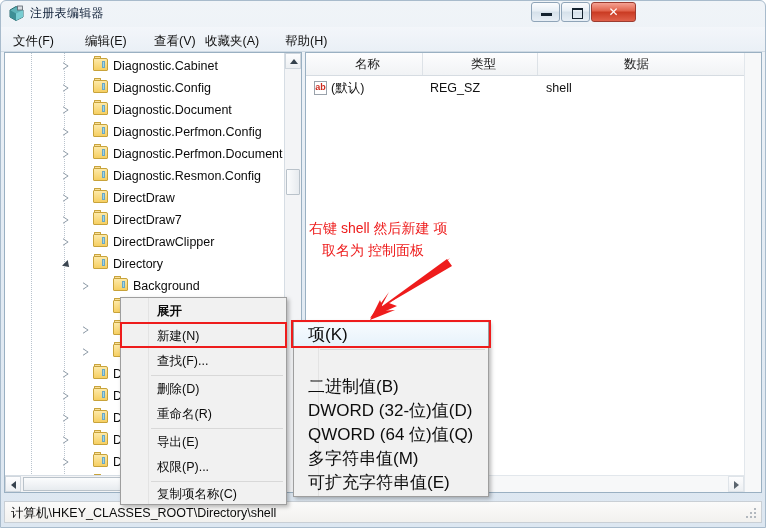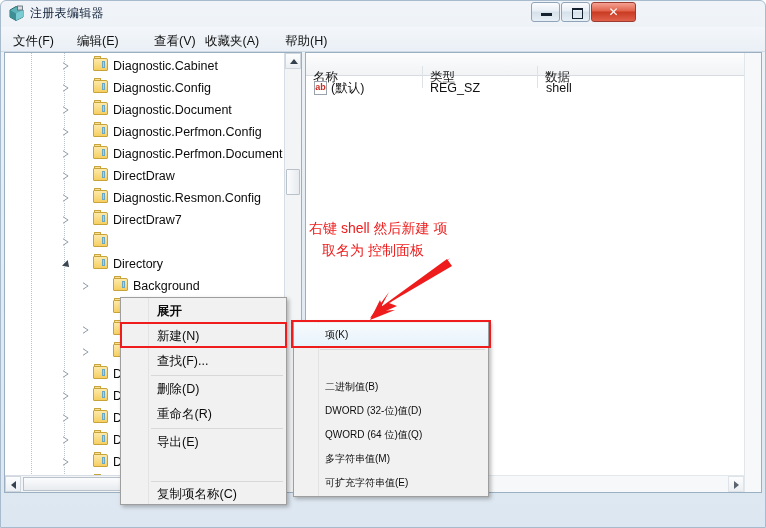--- a/index.html
+++ b/index.html
@@ -200,23 +200,23 @@
     font-size:9px;color:#9aa5b0;letter-spacing:1px;line-height:1;
   }
 
   
   .lv-head{
     position:absolute;left:0;top:0;right:0;height:22px;
     background:linear-gradient(to bottom,#fdfdfe,#f1f3f5);
     border-bottom:1px solid #d6dce2;
   }
   .lv-head .col{
-    position:absolute;top:13px;height:22px;line-height:22px;
+    position:absolute;top:0;height:22px;line-height:22px;
     font-size:12.5px;color:#1a1a1a;padding-left:7px;
-    border-right:1px solid #dde2e7;box-sizing:border-box;
+    border-right:1px solid #dde2e7;box-sizing:border-box;text-align:center;
   }
   .lv-row{position:absolute;left:0;top:25px;height:20px;}
   .lv-row .cell{
     position:absolute;top:0;height:20px;line-height:20px;
     font-size:12.5px;color:#111;white-space:nowrap;
   }
   .ab-icon{
     position:absolute;left:8px;top:3px;width:13px;height:14px;
     background:#ffffff;border:1px solid #9aa2ab;box-sizing:border-box;
   }
@@ -281,21 +281,21 @@
     position:absolute;left:293px;top:321px;width:196px;height:176px;
     background:#f1f1f1;border:1px solid #9e9e9e;box-sizing:border-box;
     box-shadow:2px 2px 4px rgba(0,0,0,.28);
   }
   .submenu .gutter{
     position:absolute;left:0;top:0;bottom:0;width:24px;
     background:#f1f1f1;border-right:1px solid #e3e3e3;
   }
   .smi{
     position:absolute;left:0;right:0;height:24px;line-height:24px;
-    font-size:10px;color:#0c0c0c;padding-left:31px;
+    font-size:17px;color:#0c0c0c;padding-left:14px;
     box-sizing:border-box;white-space:nowrap;
   }
   .smi.hovered{background:linear-gradient(to bottom,#f7fbfe,#e6f2fb);}
 
   
   .anno{
     position:absolute;color:#ee1c1c;font-size:14px;line-height:20px;
     white-space:nowrap;
   }
   .anno-svg{position:absolute;left:0;top:0;pointer-events:none;}
@@ -322,21 +322,21 @@
           <span class="max-sq"></span>
         </div>
       <div class="wbtn close">
           <span class="glyph">✕</span>
         </div>
     </div>
   </div>
 
   <div class="menubar">
     <div class="mi" style="left:8px">文件(F)</div>
-    <div class="mi" style="left:72px">编辑(E)</div>
+    <div class="mi" style="left:80px">编辑(E)</div>
     <div class="mi" style="left:149px">查看(V)</div>
     <div class="mi" style="left:200px">收藏夹(A)</div>
     <div class="mi" style="left:280px">帮助(H)</div>
   </div>
 
   <div class="client">
 
     <div class="tree-pane">
       <div class="vline" style="left:26px;top:0;height:439px;"></div>
       <div class="vline" style="left:59px;top:0;height:425px;"></div>
@@ -392,50 +392,51 @@
             <span class="tlabel" style="left: 108px;"><span class="lbl-box">Diagnostic.Perfmon.Document</span></span>
           </div>
           <div class="trow">
             <span class="tw collapsed" style="left: 54px;"><span class="arr"></span></span>
             <span class="dots" style="left: 70px;"></span>
             <span class="folder" style="left: 88px;">
               <span class="tab"></span>
               <span class="back"></span>
               <span class="spine"></span>
             </span>
+            <span class="tlabel" style="left: 108px;"><span class="lbl-box">Diagnostic.Resmon.Config</span></span>
+          </div>
+          <div class="trow">
+            <span class="tw collapsed" style="left: 54px;"><span class="arr"></span></span>
+            <span class="dots" style="left: 70px;"></span>
+            <span class="folder" style="left: 88px;">
+              <span class="tab"></span>
+              <span class="back"></span>
+              <span class="spine"></span>
+            </span>
             <span class="tlabel" style="left: 108px;"><span class="lbl-box">DirectDraw</span></span>
           </div>
           <div class="trow">
             <span class="tw collapsed" style="left: 54px;"><span class="arr"></span></span>
             <span class="dots" style="left: 70px;"></span>
             <span class="folder" style="left: 88px;">
               <span class="tab"></span>
               <span class="back"></span>
               <span class="spine"></span>
             </span>
-            <span class="tlabel" style="left: 108px;"><span class="lbl-box">Diagnostic.Resmon.Config</span></span>
-          </div>
-          <div class="trow">
-            <span class="tw collapsed" style="left: 54px;"><span class="arr"></span></span>
-            <span class="dots" style="left: 70px;"></span>
-            <span class="folder" style="left: 88px;">
-              <span class="tab"></span>
-              <span class="back"></span>
-              <span class="spine"></span>
-            </span>
             <span class="tlabel" style="left: 108px;"><span class="lbl-box">DirectDraw7</span></span>
           </div>
           <div class="trow">
             <span class="tw collapsed" style="left: 54px;"><span class="arr"></span></span>
             <span class="dots" style="left: 70px;"></span>
             <span class="folder" style="left: 88px;">
               <span class="tab"></span>
               <span class="back"></span>
               <span class="spine"></span>
             </span>
+            <span class="tlabel" style="left: 108px;"><span class="lbl-box">DirectDrawClipper</span></span>
           </div>
           <div class="trow">
             <span class="tw expanded" style="left: 54px;"><span class="arr"></span></span>
             <span class="dots" style="left: 70px;"></span>
             <span class="folder" style="left: 88px;">
               <span class="tab"></span>
               <span class="back"></span>
               <span class="spine"></span>
             </span>
             <span class="tlabel" style="left: 108px;"><span class="lbl-box">Directory</span></span>
@@ -571,20 +572,31 @@
       </div>
       <div class="lv-vscroll"></div>
       <div class="lv-hscroll">
         <div style="position:absolute;right:0;top:0;width:16px;height:16px;background:linear-gradient(to bottom,#fdfdfe,#eceff2);border:1px solid #dfe4e9;box-sizing:border-box;">
           <span class="tri-right" style="left:5px;border-left-color:#5a646e"></span>
         </div>
       </div>
     </div>
   </div>
 
+  <div class="statusbar">
+    <div class="txt">计算机\HKEY_CLASSES_ROOT\Directory\shell</div>
+    <span class="sb-grip">
+      <i style="left:8px;top:8px"></i>
+        <i style="left:4px;top:8px"></i>
+        <i style="left:8px;top:4px"></i>
+        <i style="left:0px;top:8px"></i>
+        <i style="left:4px;top:4px"></i>
+        <i style="left:8px;top:0px"></i>
+    </span>
+  </div>
 
   <div class="anno" style="left:309px;top:218px;">右键 shell 然后新建 项</div>
   <div class="anno" style="left:322px;top:240px;">取名为 控制面板</div>
 
   <svg class="anno-svg" width="766" height="528">
     <g>
       <polygon points="447,259 381,307 389,292 370,318 397,306 389,303 452,266" fill="#ee1c1c"></polygon>
       <path d="M447,261 L378,311 L395,310 L370,320 L380,300 L383,308 L450,258 Z" fill="#ee1c1c"></path>
     </g>
   </svg>
@@ -592,20 +604,21 @@
   <div class="ctxmenu">
     <div class="gutter"></div>
     <div class="cmi bold" style="top:1px">展开</div>
     <div class="cmi" style="top:51px">查找(F)...</div>
     <div class="cmi" style="top:26px">新建(N)</div>
     <div class="cmsep" style="top:77px"></div>
     <div class="cmi" style="top:79px">删除(D)</div>
     <div class="cmi" style="top:104px">重命名(R)</div>
     <div class="cmsep" style="top:130px"></div>
     <div class="cmi" style="top:132px">导出(E)</div>
+    <div class="cmi" style="top:157px">权限(P)...</div>
     <div class="cmsep" style="top:183px"></div>
     <div class="cmi" style="top:184px">复制项名称(C)</div>
   </div>
 
   <div class="submenu">
     <div class="gutter"></div>
     <div class="smi hovered" style="top:1px">项(K)</div>
     <div class="cmsep" style="left:26px;right:3px;top:27px"></div>
     <div class="smi" style="top:53px">二进制值(B)</div>
     <div class="smi" style="top:77px">DWORD (32-位)值(D)</div>

